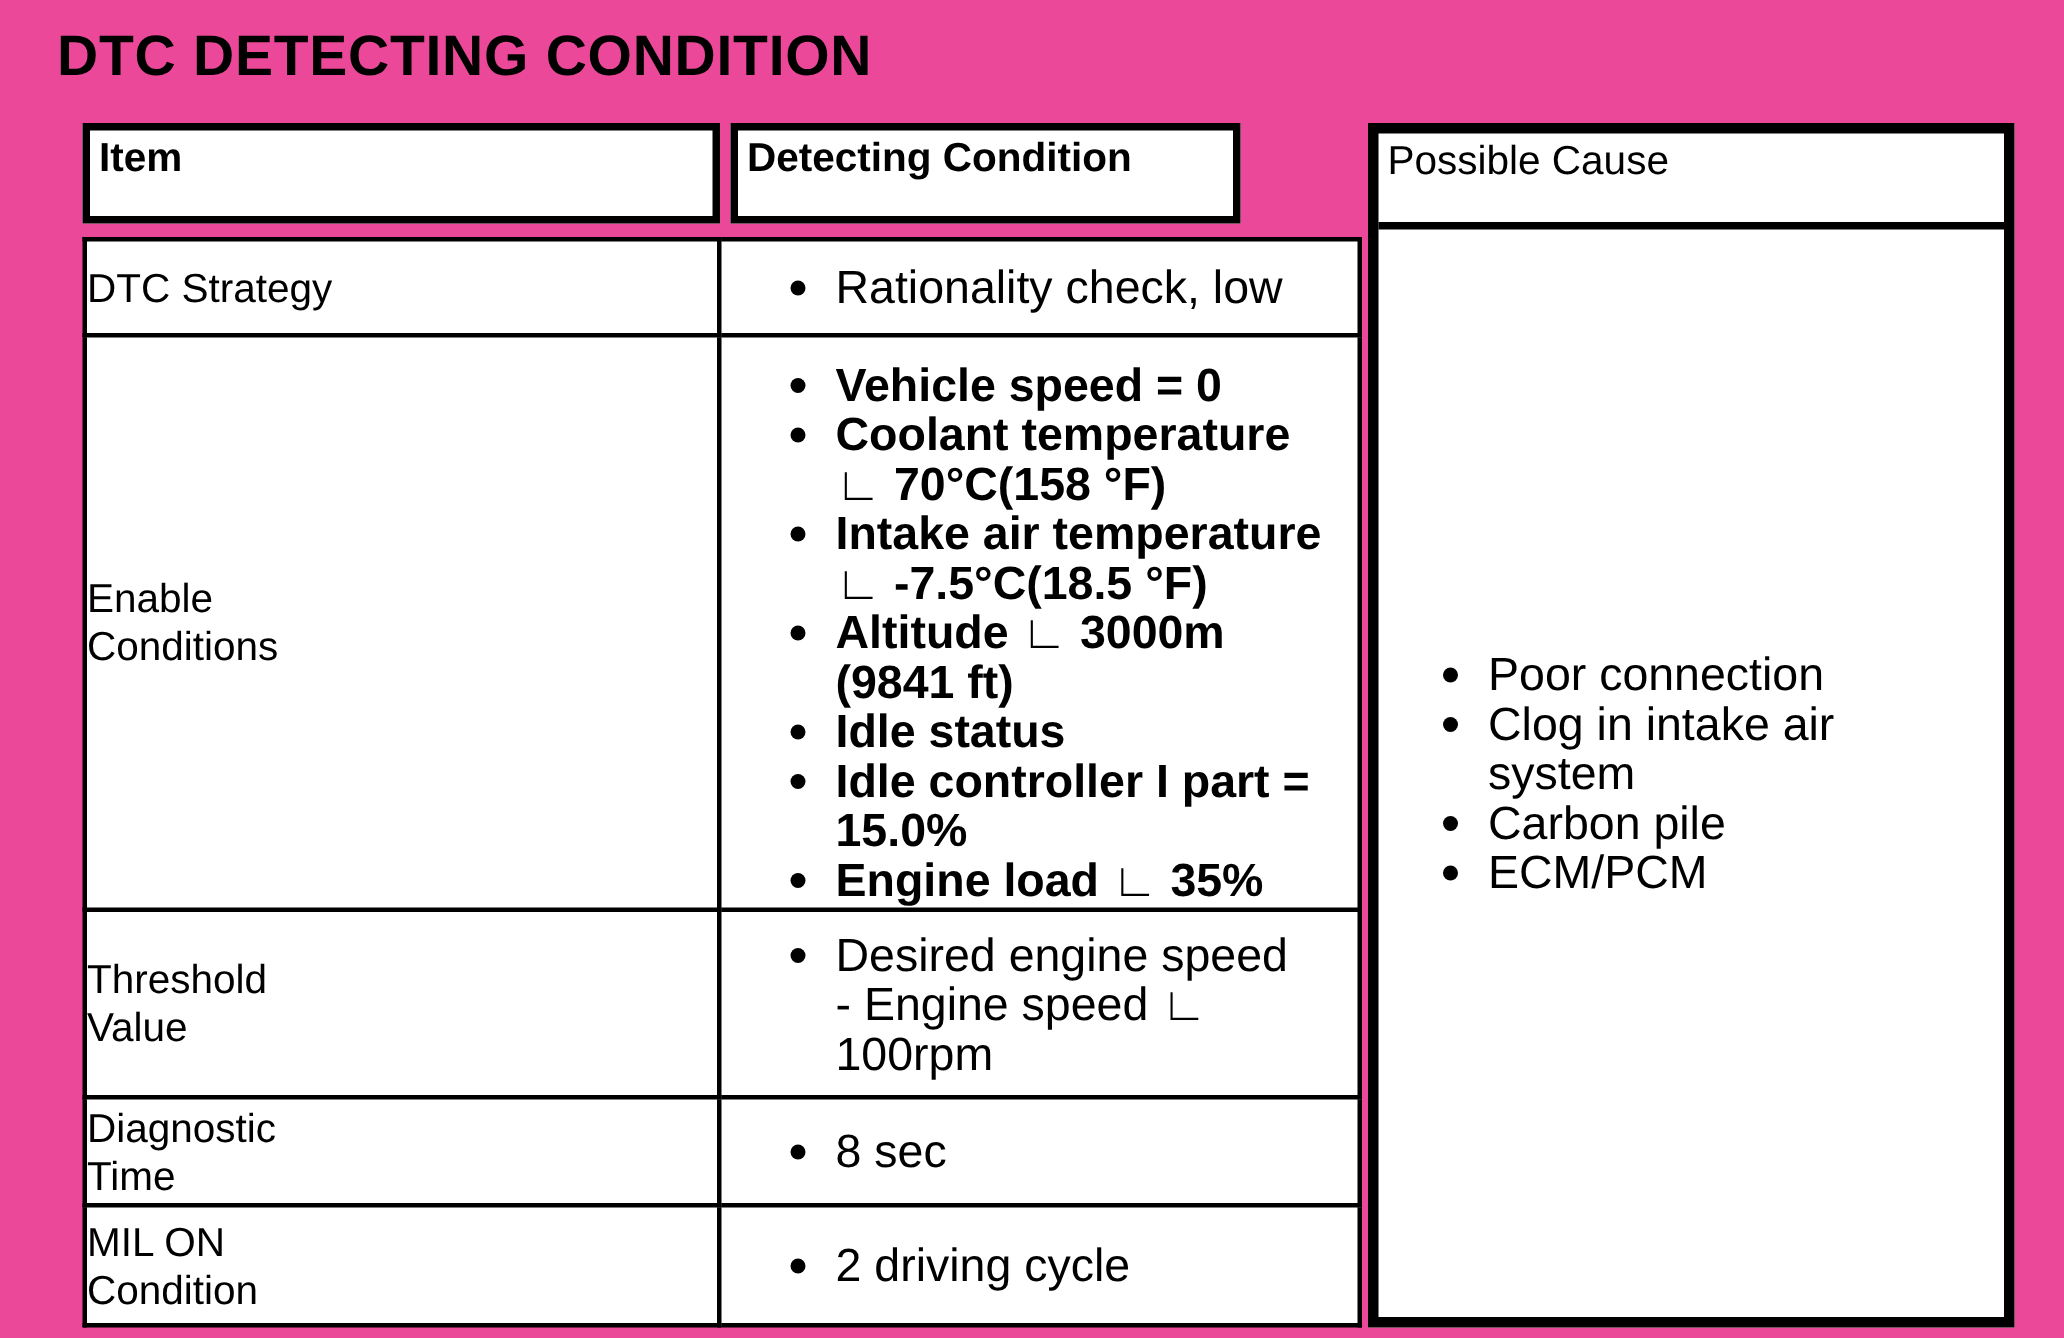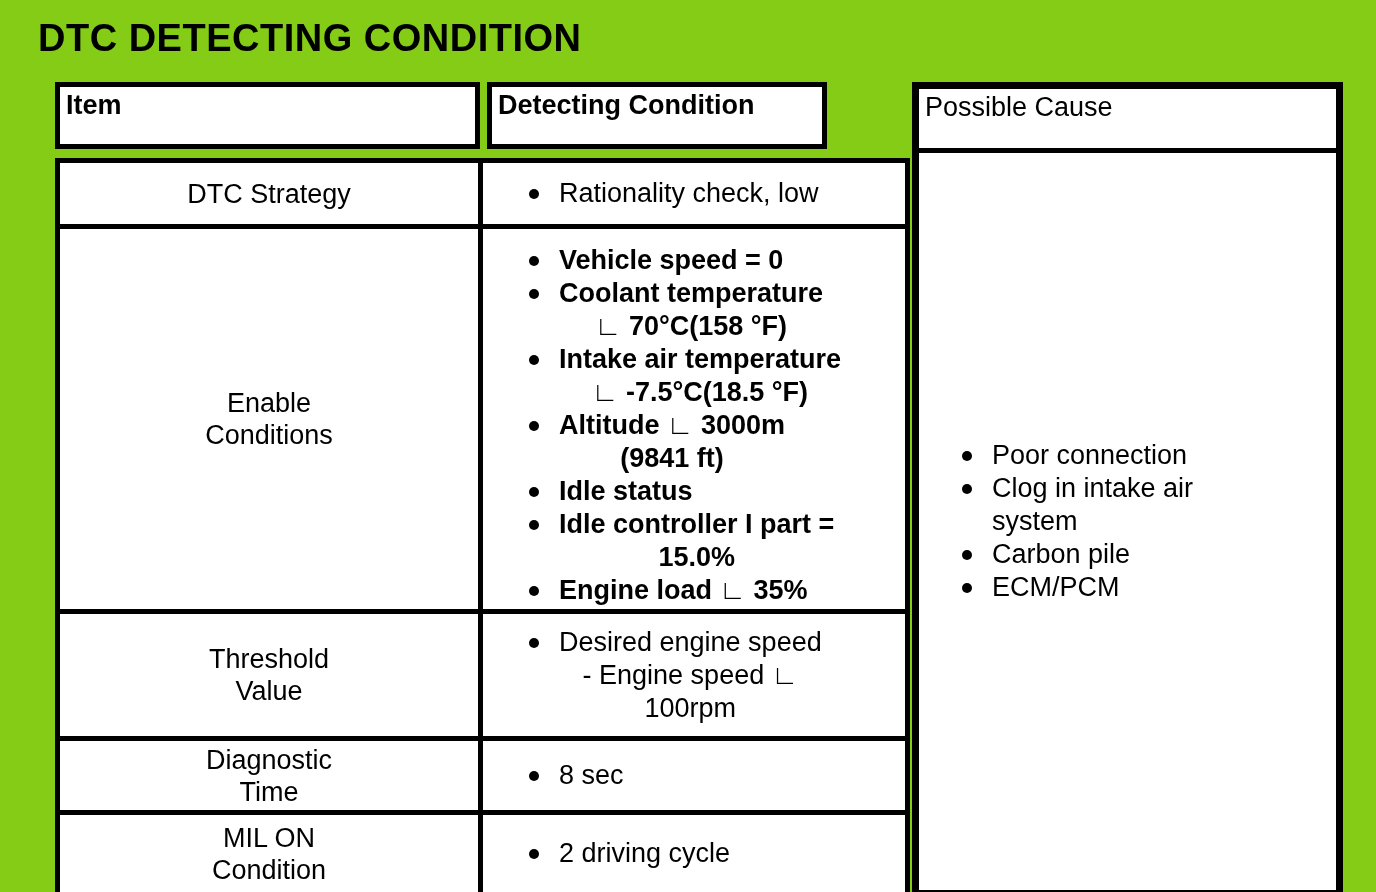--- a/index.html
+++ b/index.html
@@ -1,36 +1,36 @@
 <!DOCTYPE html>
 <html><head>
 <meta charset="utf-8">
 <style>
   html,body{margin:0;padding:0;background:#ffffff;color:#000000;
     font-family:"Liberation Sans","DejaVu Sans",sans-serif;}
-  .page{position:relative;width:1376px;height:892px;background:#84cc16;overflow:hidden;}
+  .page{position:relative;width:1376px;height:892px;background:#ec4899;overflow:hidden;}
   .title{margin:16px 0 0 38px;font-size:38px;font-weight:bold;letter-spacing:0.5px;line-height:44px;}
   .tbl{display:flex;gap:7px;margin:22px 0 0 55px;width:1288px;align-items:stretch;}
   .left-col{width:850px;flex:0 0 850px;}
   .hdr-pair{display:flex;gap:7px;margin-bottom:9px;}
   .hdr-cell{box-sizing:border-box;border:5px solid #000;height:67px;padding:3px 6px;
     font-size:27px;font-weight:bold;background:#fff;}
   .hdr-item{width:425px;}
   .hdr-det{width:340px;}
   table.body-tbl{border-collapse:collapse;table-layout:fixed;width:850px;}
-  table.body-tbl td{border:5px solid #000000;padding:0;vertical-align:middle;background:#fff;text-align:center;}
+  table.body-tbl td{border:3px solid #000000;padding:0;vertical-align:middle;background:#fff;}
   td.item-cell{padding-left:5px;font-size:27px;line-height:32px;white-space:pre-line;}
   .cond-list{padding:0;}
   td.top-align{vertical-align:top;}
   td.top-align .cond-list{padding-top:13px;font-weight:bold;}
   .li{display:flex;align-items:flex-start;}
   .li + .li{margin-top:0;}
   .dot{flex:0 0 auto;width:10px;height:10px;border-radius:50%;background:#000;
     margin:12px 20px 0 46px;}
-  .li .txt{font-size:27px;line-height:33px;white-space:pre-line;}
+  .li .txt{font-size:31px;line-height:33px;white-space:pre-line;}
   .cause-col{flex:1 1 auto;box-sizing:border-box;border:7px solid #000;background:#fff;
     display:flex;flex-direction:column;}
   .cause-hdr{box-sizing:border-box;height:64px;border-bottom:5px solid #000;
     padding:3px 6px;font-size:27px;font-weight:normal;}
   .cause-body{flex:1;display:flex;flex-direction:column;justify-content:center;}
   .cause-body .dot{margin-left:43px;}
 </style>
 </head>
 <body>
 

